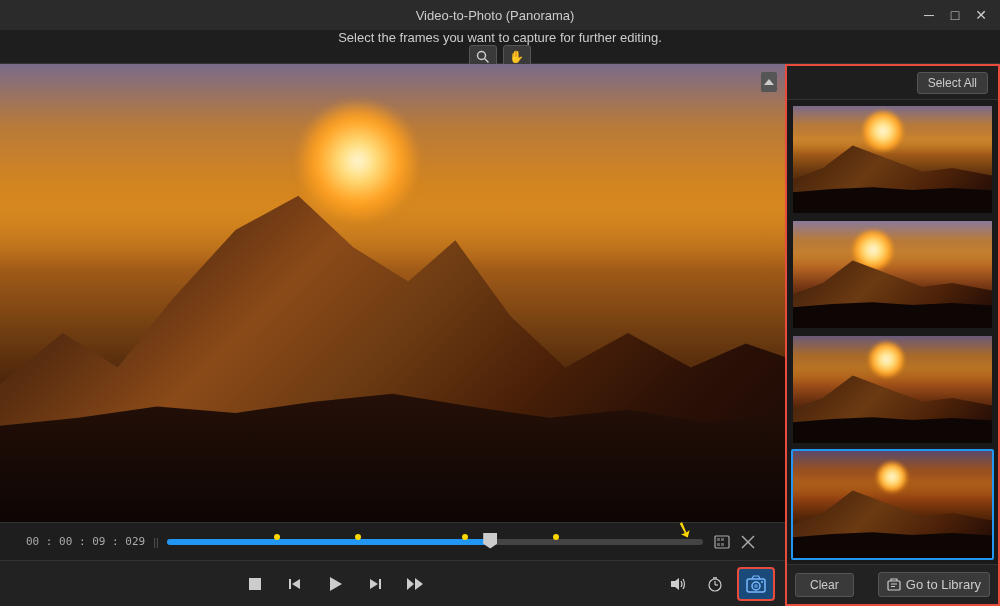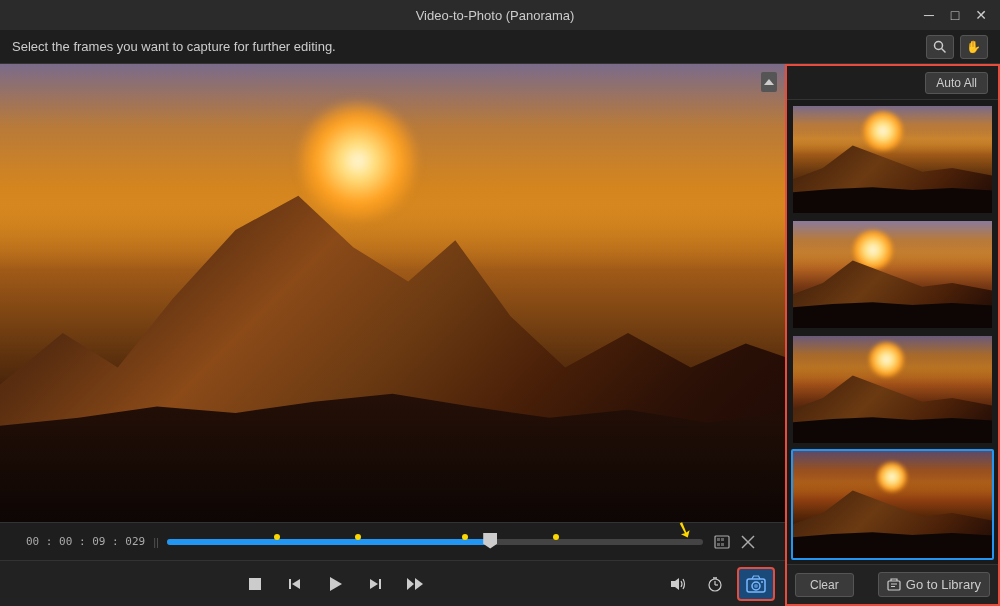--- a/index.html
+++ b/index.html
@@ -53,20 +53,21 @@
 
     
     .instruction-bar {
       height: 34px;
       background: #1e1e1e;
       display: flex;
       align-items: center;
       justify-content: space-between;
       padding: 0 12px;
       border-bottom: 1px solid #333;
+      flex-direction: column;
     }
     .instruction-text {
       font-size: 13px;
       color: #ccc;
     }
     .instruction-tools {
       display: flex;
       gap: 6px;
     }
     .tool-btn {
@@ -698,21 +699,21 @@
               <circle cx="16" cy="7" r="1" fill="#7ab8ff"></circle>
             </svg>
           </div>
         </div>
       </div>
     </div>
 
     <div class="right-panel-wrapper">
 
       <div class="panel-header">
-        <button class="clear-all-btn">Auto All</button>
+        <button class="clear-all-btn">Select All</button>
       </div>
 
       <div class="thumbnails-area">
 
         <div class="thumbnail-item">
           <div class="thumb-scene">
             <div class="thumb-sky"></div>
             <div class="thumb-sun"></div>
             <div class="thumb-mountain"></div>
             <div class="thumb-fg"></div>

